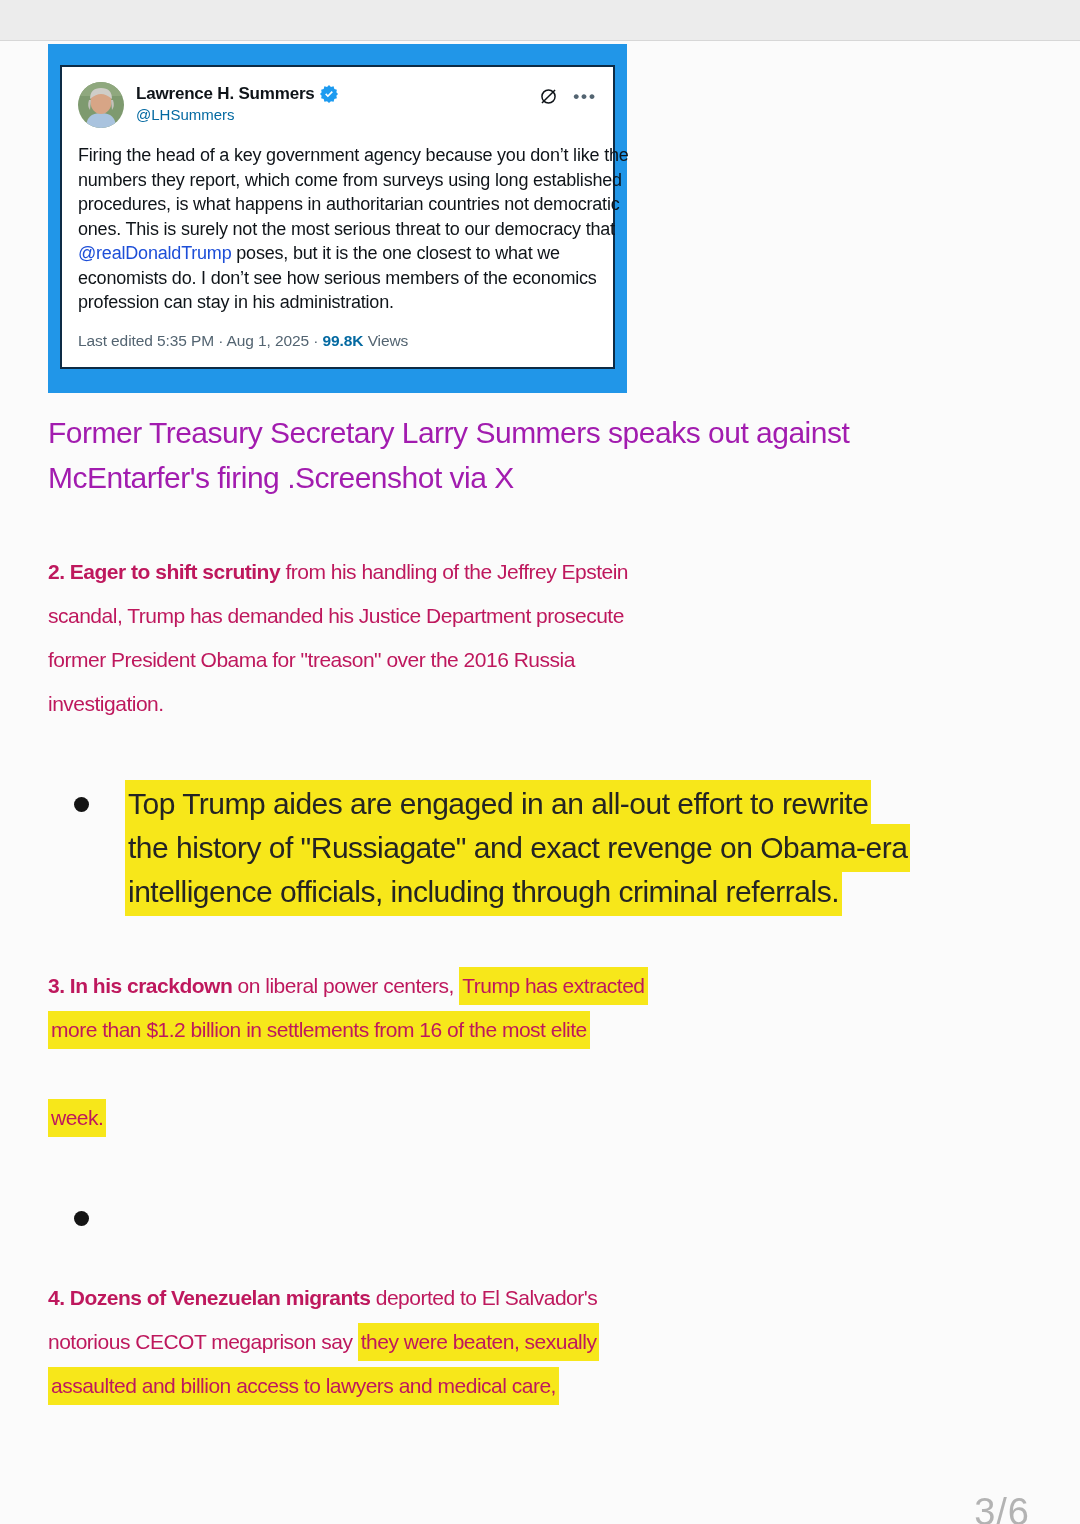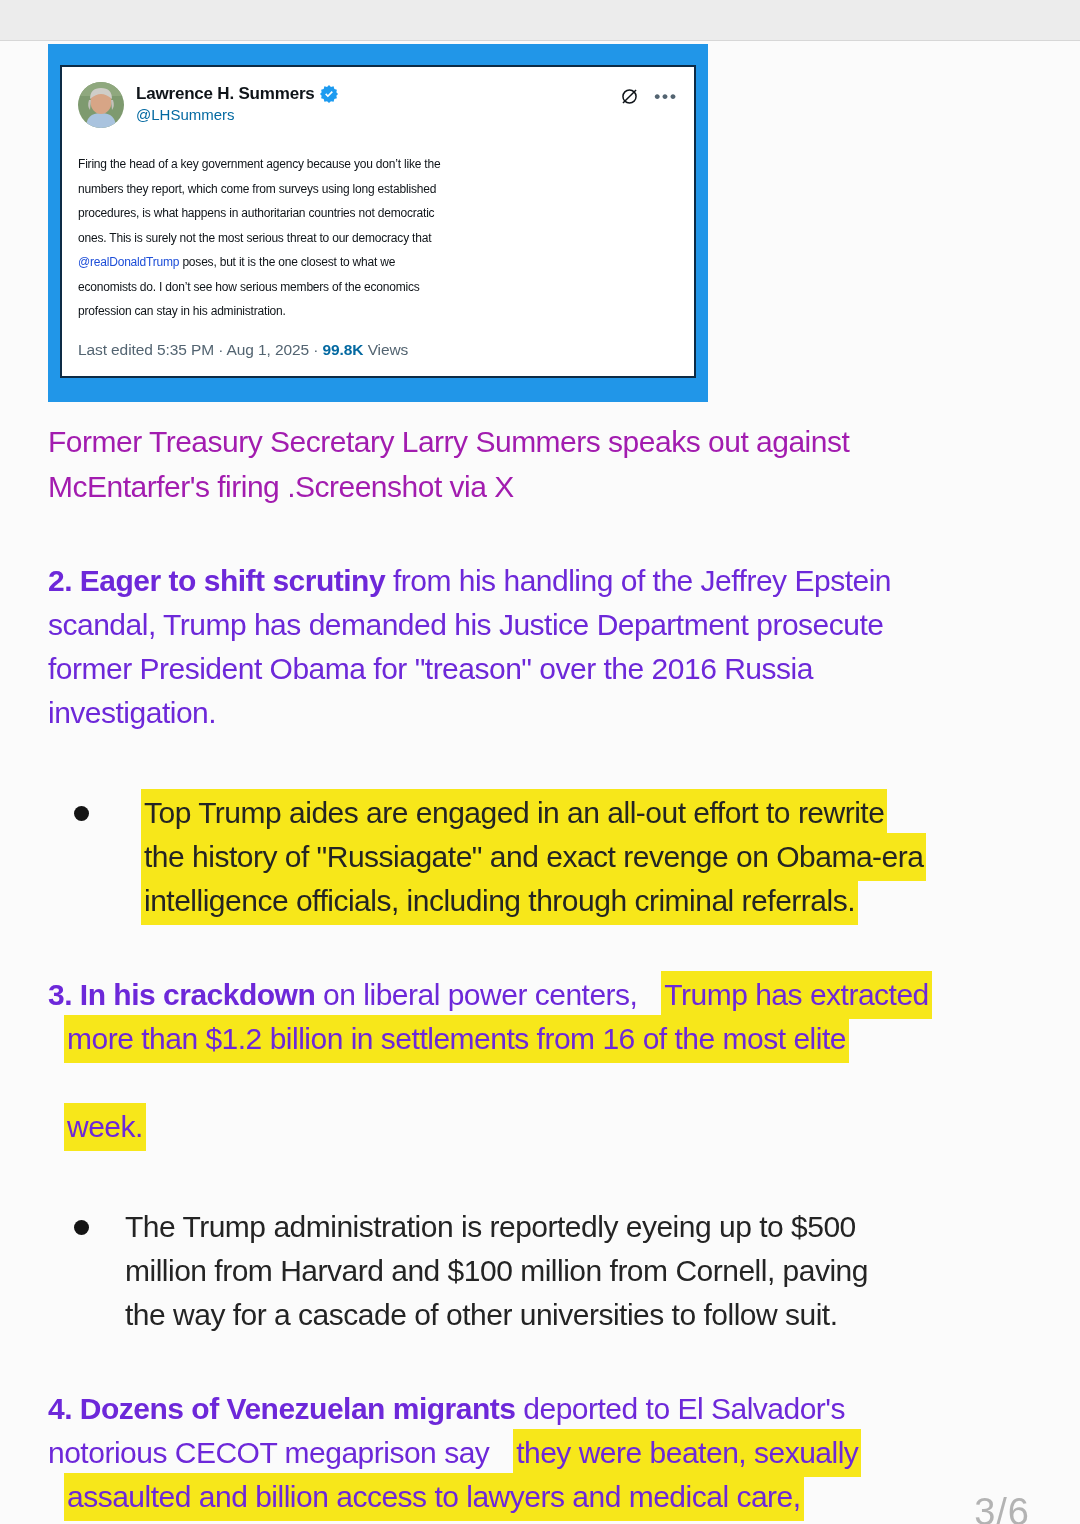--- a/index.html
+++ b/index.html
@@ -12,64 +12,64 @@
     overflow:hidden;
   }
   .top-strip {
     height:41px;
     background:#ececec;
     border-bottom:1px solid #d7d7d7;
   }
   
   .tweet-frame {
     margin:3px 0 0 48px;
-    width:660px;
+    width:579px;
     background:#2196e8;
     padding:21px 12px 24px 12px;
   }
   .tweet-card {
     background:#ffffff;
     border:2px solid #0d2b45;
     padding:15px 16px 17px 16px;
   }
   .author-row { display:flex; align-items:flex-start; }
   .avatar { width:46px; height:46px; flex:0 0 46px; }
   .name-col { margin-left:12px; padding-top:2px; }
   .name-line { display:flex; align-items:center; gap:5px; }
   .author-name { font-size:17px; font-weight:bold; color:#0f1419; letter-spacing:-0.2px; }
   .badge { width:18px; height:18px; display:inline-block; }
   .handle { font-size:15px; color:#0369a1; margin-top:2px; }
   .tweet-actions { margin-left:auto; display:flex; align-items:center; gap:14px; padding-top:4px; }
   .grok { width:21px; height:21px; }
   .more-dots { color:#536471; font-size:17px; font-weight:bold; letter-spacing:2px; line-height:10px; }
   .tweet-body {
-    margin-top:24px;
-    font-size:12px;
+    margin-top:15px;
+    font-size:18px;
     line-height:24.5px;
     color:#0f1419;
     letter-spacing:-0.2px;
     white-space:nowrap;
   }
   .tweet-footer { margin-top:17px; font-size:15.5px; color:#536471; letter-spacing:-0.1px; }
   .views-count { color:#0369a1; font-weight:bold; }
   .link { color:#1d4ed8; }
   
   .caption {
     margin:17px 0 0 48px;
     font-size:30px;
     line-height:45px;
     color:#a21caf;
     letter-spacing:-0.5px;
     white-space:nowrap;
   }
   .para {
     margin:50px 0 0 48px;
-    font-size:30px;
+    font-size:21px;
     line-height:44px;
-    color:#6d28d9;
+    color:#be185d;
     letter-spacing:-0.5px;
     white-space:nowrap;
   }
   .bullet {
     margin:56px 0 0 74px;
     display:flex;
     align-items:flex-start;
   }
   .dot {
     width:15px; height:15px;
@@ -80,21 +80,21 @@
   }
   .btext {
     margin-left:36px;
     font-size:30px;
     line-height:44px;
     color:#242424;
     letter-spacing:-0.5px;
     white-space:nowrap;
   }
   .b { font-weight:bold; }
-  .hl { background:#f7e71a; padding:7px 3px 8px 3px;margin-left:16px; }
+  .hl { background:#f7e71a; padding:7px 3px 8px 3px; }
   .page-indicator {
     position:absolute;
     top:1491px;
     right:50px;
     font-size:38px;
     color:#b3b3b3;
     letter-spacing:1px;
   }
 </style>
 </head>
@@ -148,18 +148,17 @@
 
 <div>
     <div class="para"><span class="b">2. Eager to shift scrutiny</span><span> from his handling of the Jeffrey Epstein</span><br><span>scandal, Trump has demanded his Justice Department prosecute</span><br><span>former President Obama for "treason" over the 2016 Russia</span><br><span>investigation.</span></div>
     <div class="bullet">
       <span class="dot"></span>
       <div class="btext"><span class="hl">Top Trump aides are engaged in an all-out effort to rewrite</span><br><span class="hl">the history of "Russiagate" and exact revenge on Obama-era</span><br><span class="hl">intelligence officials, including through criminal referrals.</span></div>
     </div>
     <div class="para"><span class="b">3. In his crackdown</span><span> on liberal power centers, </span><span class="hl">Trump has extracted</span><br><span class="hl">more than $1.2 billion in settlements from 16 of the most elite</span><br><br><span class="hl">week.</span></div>
     <div class="bullet">
       <span class="dot"></span>
-      <div class="btext"><span>The Trump administration is reportedly eyeing up to $500</span><br><span>million from Harvard and $100 million from Cornell, paving</span><br><span>the way for a cascade of other universities to follow suit.</span></div>
     </div>
     <div class="para"><span class="b">4. Dozens of Venezuelan migrants</span><span> deported to El Salvador's</span><br><span>notorious CECOT megaprison say </span><span class="hl">they were beaten, sexually</span><br><span class="hl">assaulted and billion access to lawyers and medical care,</span></div>
   </div>
 
 <div class="page-indicator">3/6</div>
 
 </body></html>

